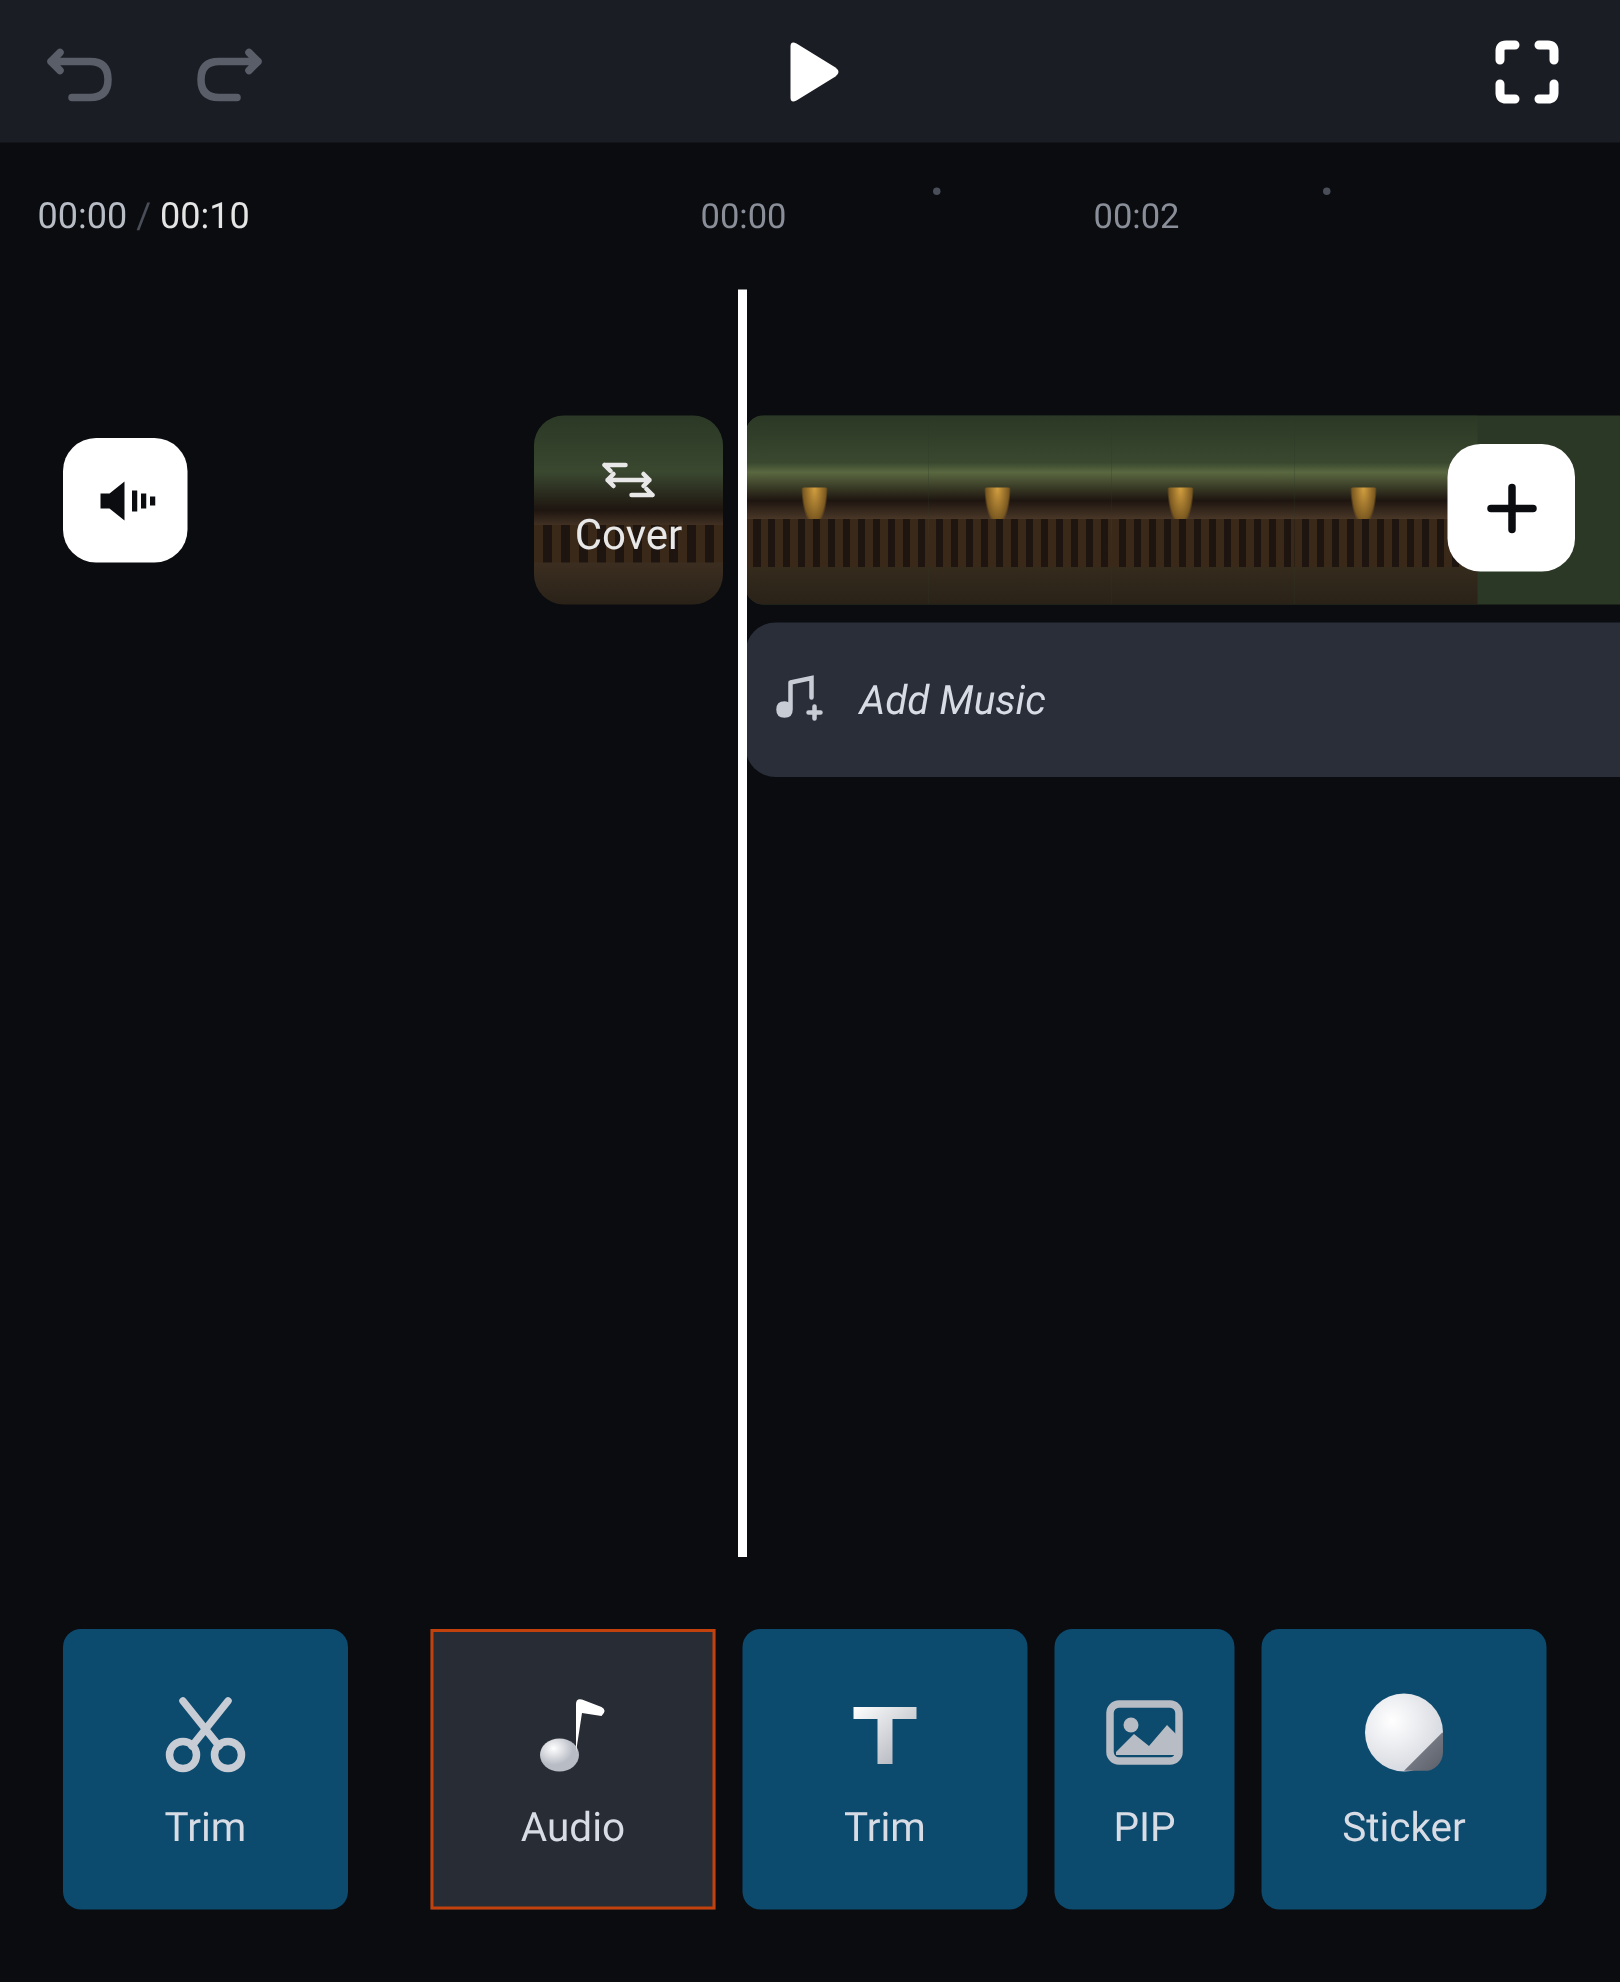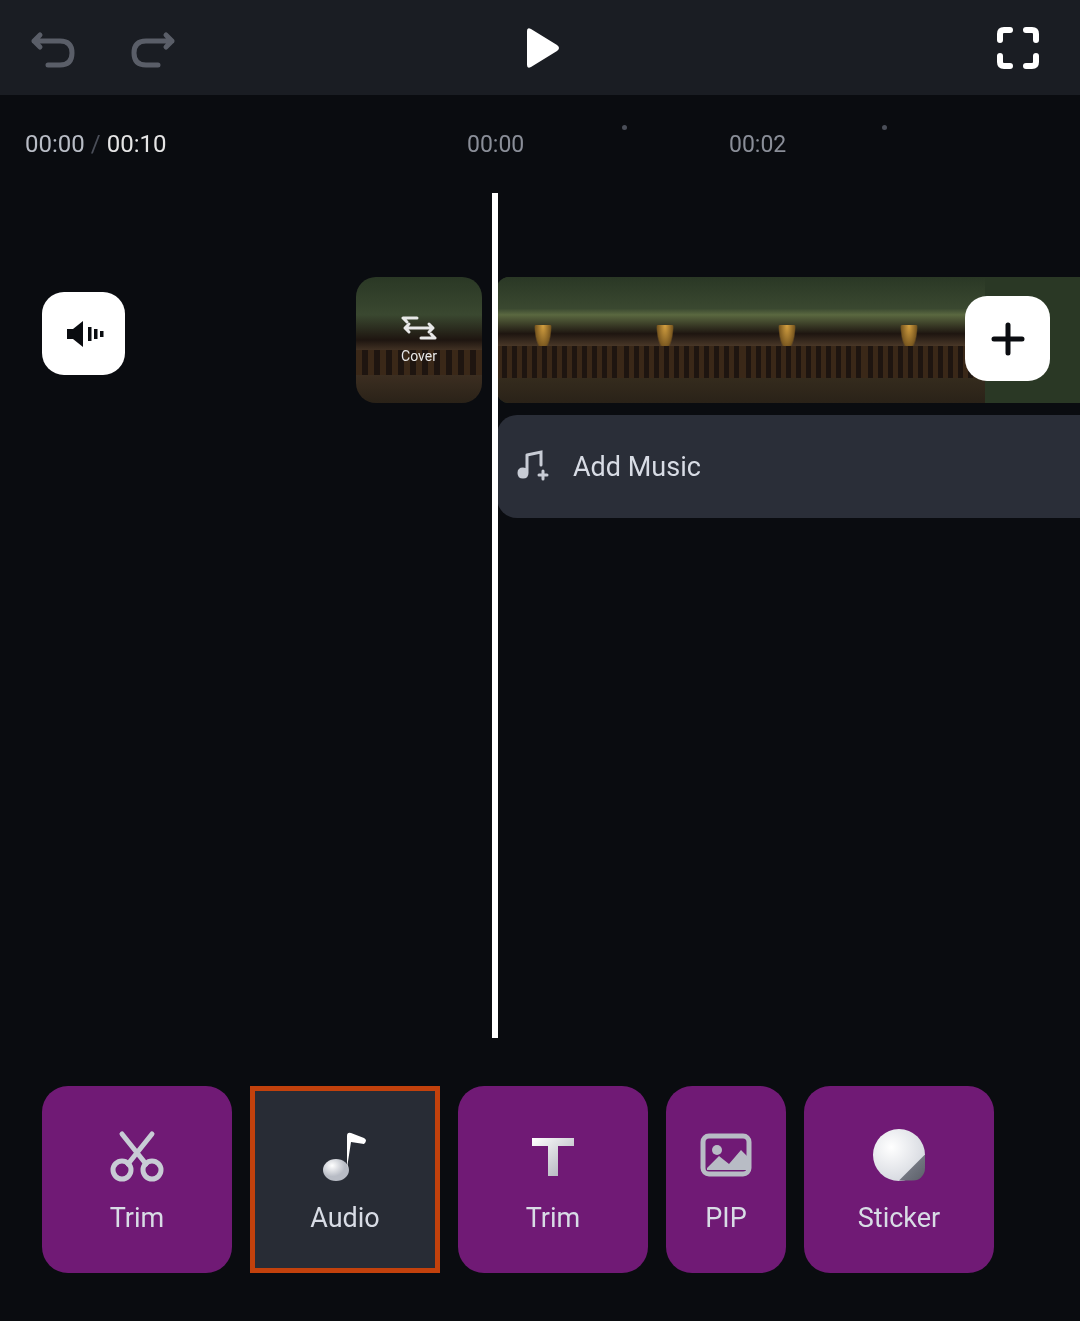--- a/index.html
+++ b/index.html
@@ -164,21 +164,21 @@
     
     .cover-swap-icon {
       width: 36px;
       height: 24px;
       z-index: 2;
       margin-bottom: 4px;
     }
     
     .cover-label {
       color: #e8e8e8;
-      font-size: 14px;
+      font-size: 28px;
       z-index: 2;
     }
     
     
     .video-track {
       position: absolute;
       left: 497px;
       top: 79px;
       right: 0;
       height: 126px;
@@ -256,50 +256,52 @@
     .music-plus-icon {
       width: 36px;
       height: 36px;
       margin-right: 22px;
     }
     
     .add-music-label {
       color: #d8dce5;
       font-size: 27px;
       font-weight: 400;
+      font-style: italic;
     }
     
     
     .bottom-toolbar {
       position: absolute;
       bottom: 48px;
       left: 0;
       right: 0;
       display: flex;
       gap: 18px;
       padding-left: 42px;
     }
     
     .tool-button {
       width: 190px;
       height: 187px;
-      background: #701a75;
-      border-radius: 26px;
+      background: #0c4a6e;
+      border-radius: 12px;
       display: flex;
       flex-direction: column;
       align-items: center;
       justify-content: center;
       gap: 18px;
       cursor: pointer;
     }
     
     .tool-button.highlighted {
       background: #282c35;
-      border: 5px solid #c2410c;
+      border: 2px solid #c2410c;
       border-radius: 0;
+      margin-left: 37px;
     }
     
     .tool-button.partial {
       width: 120px;
     }
     
     .tool-icon {
       width: 58px;
       height: 58px;
       display: flex;

